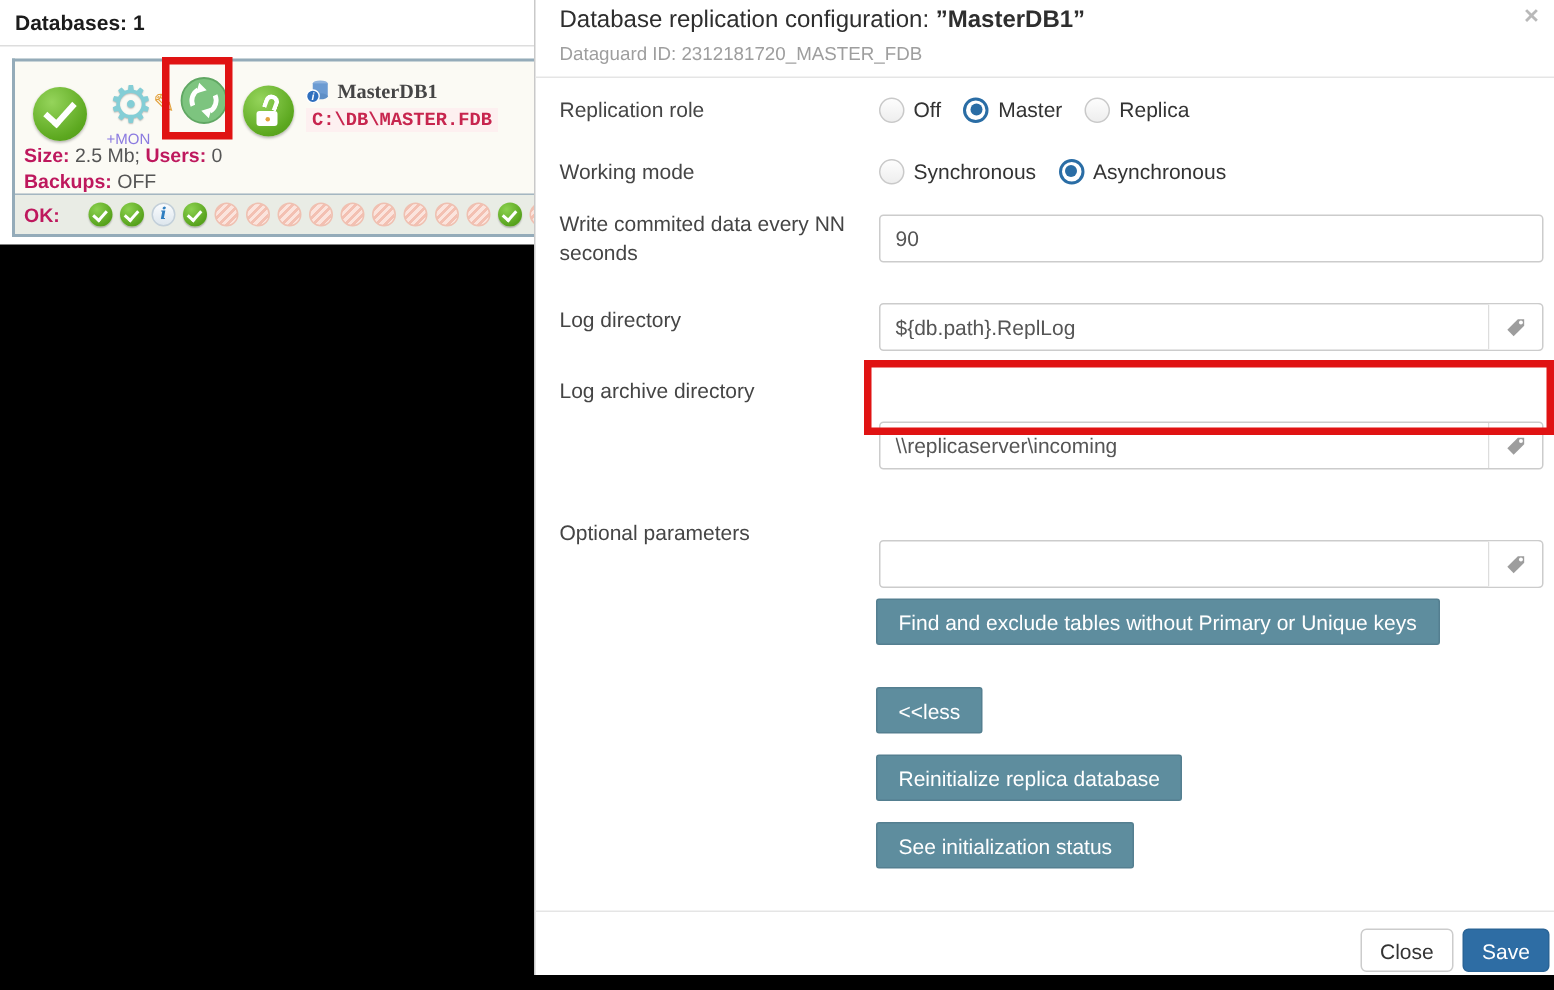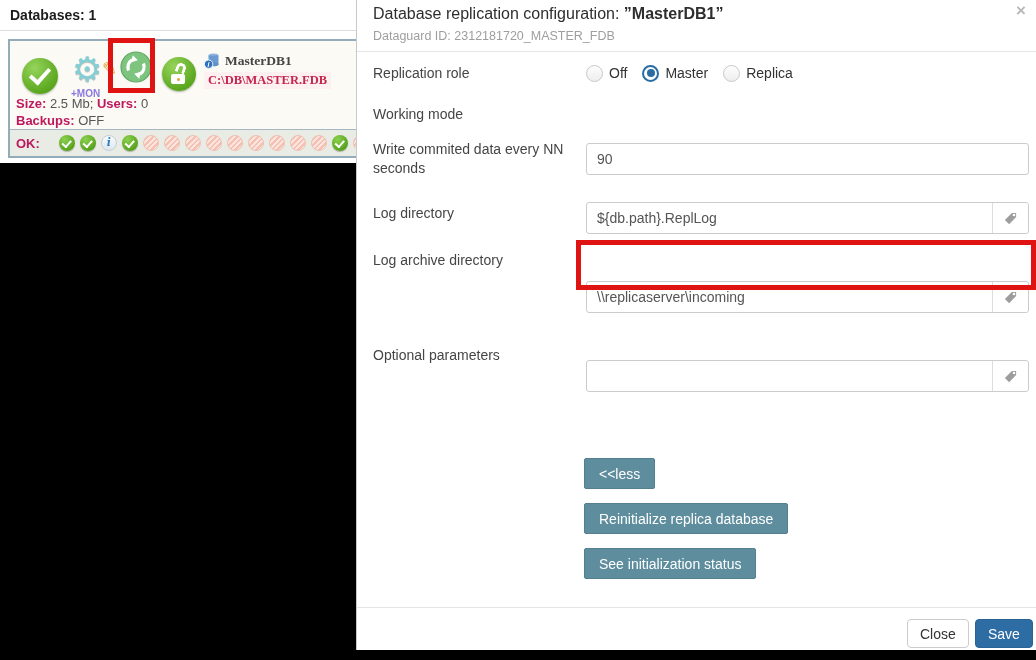--- a/index.html
+++ b/index.html
@@ -16,35 +16,35 @@
 
   .ico-big-check { position:absolute; left:12px; top:17px; width:36px; height:36px; border-radius:50%;
       background: radial-gradient(circle at 35% 28%, #95d45b, #5ca81f 70%, #4f941a);
       box-shadow:0 1px 2px rgba(0,0,0,.3); }
   .ico-big-check::after { content:''; position:absolute; left:8px; top:10px; width:16px; height:8px;
       border-left:4px solid #fff; border-bottom:4px solid #fff; transform:rotate(-48deg); }
 
   .gear-wrap { position:absolute; left:60px; top:16px; width:44px; height:44px; }
   .gear-glyph { position:absolute; left:2px; top:-8px; font-size:34px; color:#84ced6; text-shadow:0 1px 1px rgba(0,0,0,.25); }
   .pencil-glyph { position:absolute; right:-3px; top:1px; font-size:18px; color:#e3a23d; }
-  .mon-label { position:absolute; left:1px; bottom:2px; font-size:10px; font-weight:bold; color:#8b7ae0; }
+  .mon-label { position:absolute; left:1px; bottom:2px; font-size:10px; font-weight:normal; color:#8b7ae0; }
 
   .repl-icon { position:absolute; left:110px; top:10px; width:32px; height:32px; }
 
   .lock-icon { position:absolute; left:152px; top:16px; width:34px; height:34px; border-radius:50%;
       background: radial-gradient(circle at 35% 28%, #95d45b, #5ca81f 70%, #4f941a);
       box-shadow:0 1px 2px rgba(0,0,0,.3); }
   .lock-body { position:absolute; left:9px; bottom:7px; width:14px; height:10px; background:#fff; border-radius:2px; }
   .lock-shackle { position:absolute; left:14px; top:6px; width:10px; height:10px;
       border:3px solid #fff; border-bottom:none; border-radius:6px 6px 0 0; transform:rotate(20deg); }
   .lock-keyhole { position:absolute; left:14.5px; bottom:10px; width:3.5px; height:3.5px; border-radius:50%; background:#e3a23d; }
 
   .db-title-row { position:absolute; left:194px; top:12px; display:flex; align-items:center; gap:5px; white-space:nowrap; }
   .db-title { font-size:13.5px; font-weight:bold; color:#454545;font-family:Liberation Serif, serif; }
-  .db-path { position:absolute; left:194px; top:31px; font-family:Liberation Serif, serif; font-weight:bold;
+  .db-path { position:absolute; left:194px; top:31px; font-family:Liberation Mono, monospace; font-weight:bold;
       font-size:12.5px; color:#c7254e; background:#fdf0f0; padding:1px 4px; white-space:nowrap; }
 
   .card-line1 { position:absolute; left:6px; top:55px; font-size:13px; color:#555; }
   .card-line2 { position:absolute; left:6px; top:72px; font-size:13px; color:#555; }
   .card-line1 b, .card-line2 b, .ok-label { color:#be185d; }
 
   .ok-strip { position:absolute; left:0; bottom:0; width:100%; height:27px; background:#e9ece5;
       border-top:1px solid #a4b6c1; display:flex; align-items:center; gap:5px; padding-left:6px;
       white-space:nowrap; overflow:hidden; }
   .ok-label { font-size:13px; font-weight:bold; margin-right:14px; }
@@ -187,20 +187,30 @@
       <span class="radio-circle sel"></span>
       <span>Master</span>
     </span>
     <span class="radio-opt">
       <span class="radio-circle"></span>
       <span>Replica</span>
     </span>
   </div>
 
   <div class="fld-label" style="top:105px">Working mode</div>
+  <div class="ctrl radio-row" style="top:103px">
+    <span class="radio-opt">
+      <span class="radio-circle"></span>
+      <span>Synchronous</span>
+    </span>
+    <span class="radio-opt">
+      <span class="radio-circle sel"></span>
+      <span>Asynchronous</span>
+    </span>
+  </div>
 
   <div class="fld-label" style="top:140px">Write commited data every NN seconds</div>
   <div class="ctrl" style="top:143px">
     <input class="txt-input" value="90" style="">
   </div>
 
   <div class="fld-label" style="top:204px">Log directory</div>
   <div class="ctrl input-wrap" style="top:202px">
     <input class="txt-input" value="${db.path}.ReplLog" style="">
     <span class="tag-addon">
@@ -227,20 +237,21 @@
     <span class="tag-addon">
       <svg viewBox="0 0 16 16" width="15" height="15">
         <path d="M2,9.5 L9.5,2 L14,2 L14,6.5 L6.5,14 Z" fill="#9d9d9d"></path>
         <circle cx="11.7" cy="4.3" r="1.4" fill="#fff"></circle>
       </svg>
     </span>
   </div>
 
   <div class="fld-label" style="top:346px">Optional parameters</div>
 
+  <button class="teal-btn" style="top:399px">Find and exclude tables without Primary or Unique keys</button>
   <button class="teal-btn" style="top:458px">&lt;&lt;less</button>
   <button class="teal-btn" style="top:548px">See initialization status</button>
   <button class="teal-btn" style="top:503px">Reinitialize replica database</button>
 
   <div class="dlg-sep sep-foot"></div>
   <button class="footer-btn btn-close">Close</button>
   <button class="footer-btn btn-save">Save</button>
 
   <div class="red-box red-box-field" style="left:219px;"></div>
 </div>

